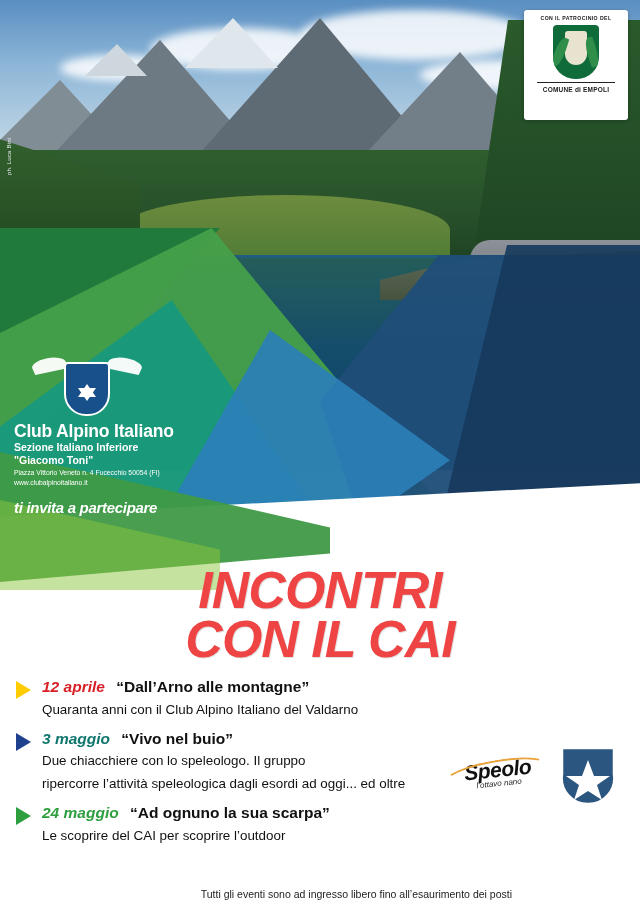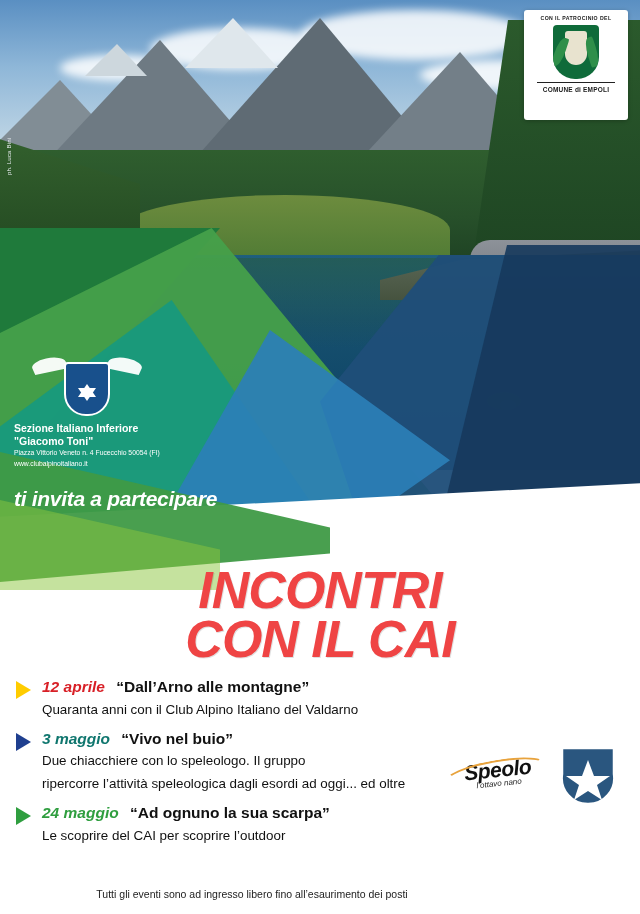--- a/index.html
+++ b/index.html
@@ -319,24 +319,24 @@
     font-weight: bold;
     line-height: 1.15;
     margin-top: 1px;
   }
   .cai-addr {
     font-size: 6.8px;
     line-height: 1.25;
     margin-top: 2px;
   }
   .cai-invite {
-    font-size: 21px;
+    font-size: 15px;
     font-weight: bold;
     font-style: italic;
-    margin-top: 19px;
+    margin-top: 12px;
     letter-spacing: -.3px;
   }
 
   
   .venue {
     position: absolute;
     right: 22px; top: 484px;
     text-align: right;
     color: #ffffff;
     line-height: 1.32;
@@ -435,22 +435,22 @@
     left: -4px; top: 2px;
     width: 104px; height: 26px;
     border: 2px solid #e8a33d;
     border-radius: 50%;
     border-color: #e8a33d transparent transparent transparent;
     transform: rotate(-4deg);
   }
 
   .footer {
     position: absolute;
-    left: 0; bottom: 14px; width: 504px;
-    text-align: center;
+    left: 8px; bottom: 14px; width: 504px;
+    text-align: right;
     font-size: 10.5px;
     color: #222;
   }
 </style>
 </head>
 <body>
 
 <div class="poster">
 
   <div class="photo">
@@ -504,20 +504,21 @@
   </div>
 
   <div class="cai-block">
     <div class="cai-shield">
       <div class="wing l"></div>
       <div class="wing r"></div>
       <div class="shield-body">
           <div class="shield-star"></div>
         </div>
     </div>
+    <div class="cai-title">Club Alpino Italiano</div>
     <div class="cai-sub">Sezione Italiano Inferiore</div>
     <div class="cai-sub">"Giacomo Toni"</div>
     <div class="cai-addr">Piazza Vittorio Veneto n. 4 Fucecchio 50054 (FI)</div>
     <div class="cai-addr">www.clubalpinoitaliano.it</div>
     <div class="cai-invite">ti invita a partecipare</div>
   </div>
 
 
   <div class="big-title">
     <span>INCONTRI</span>

